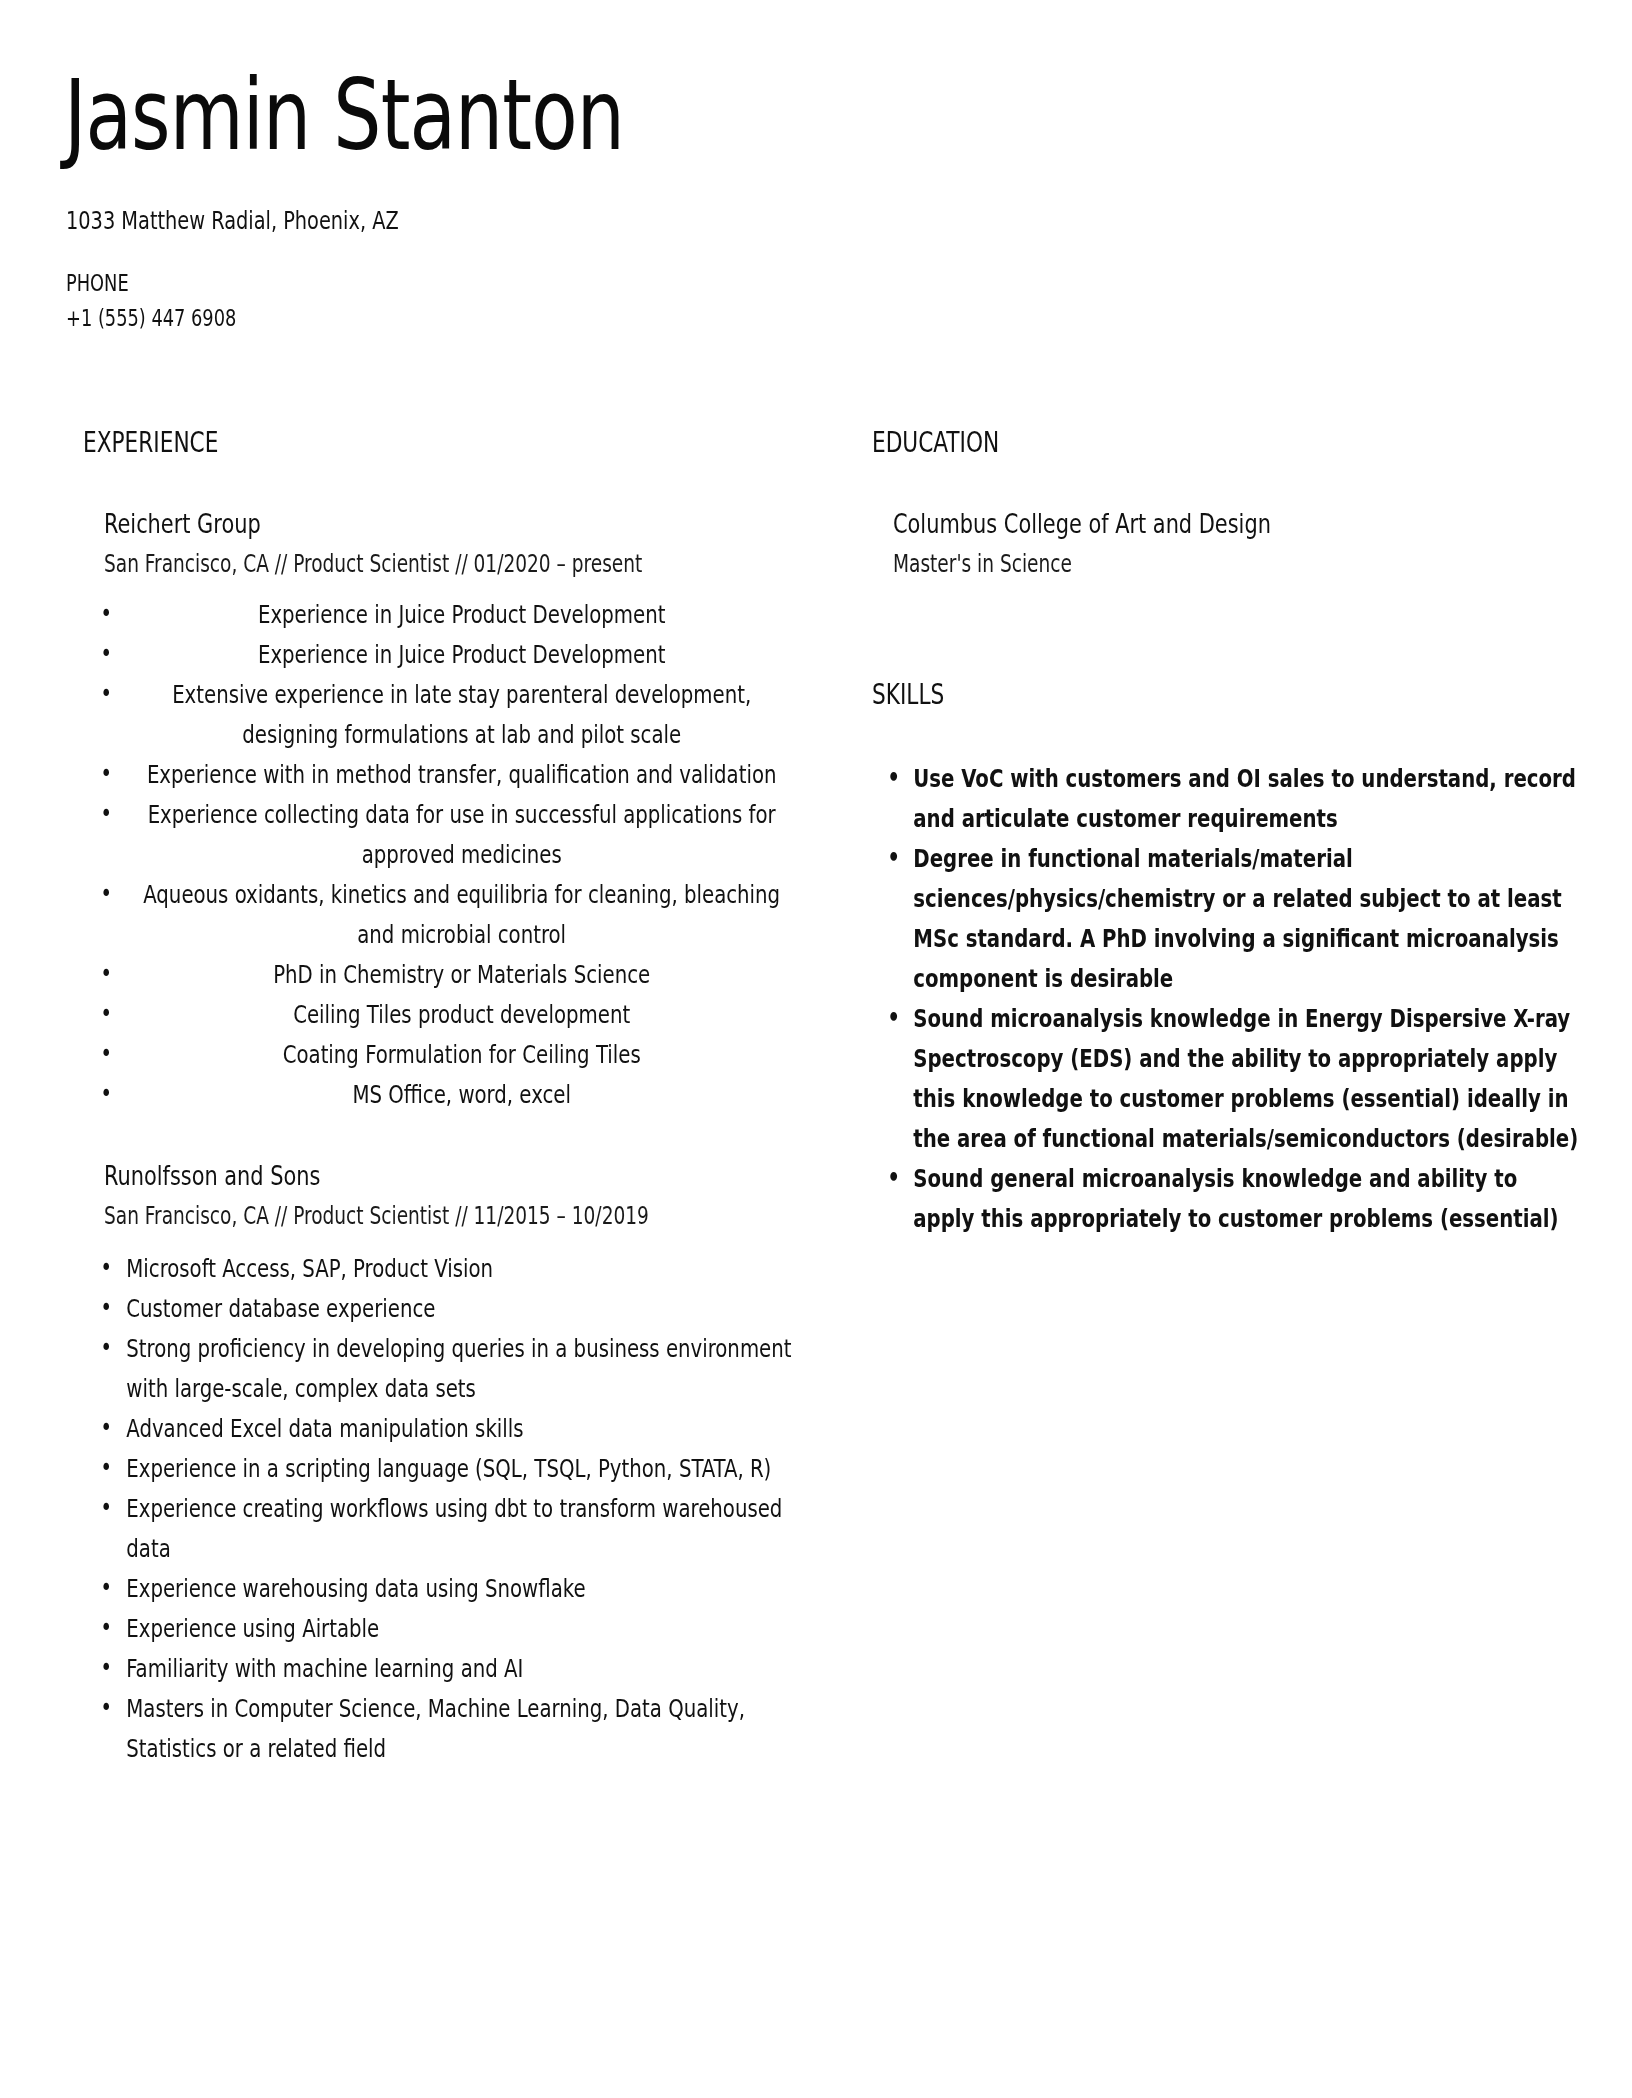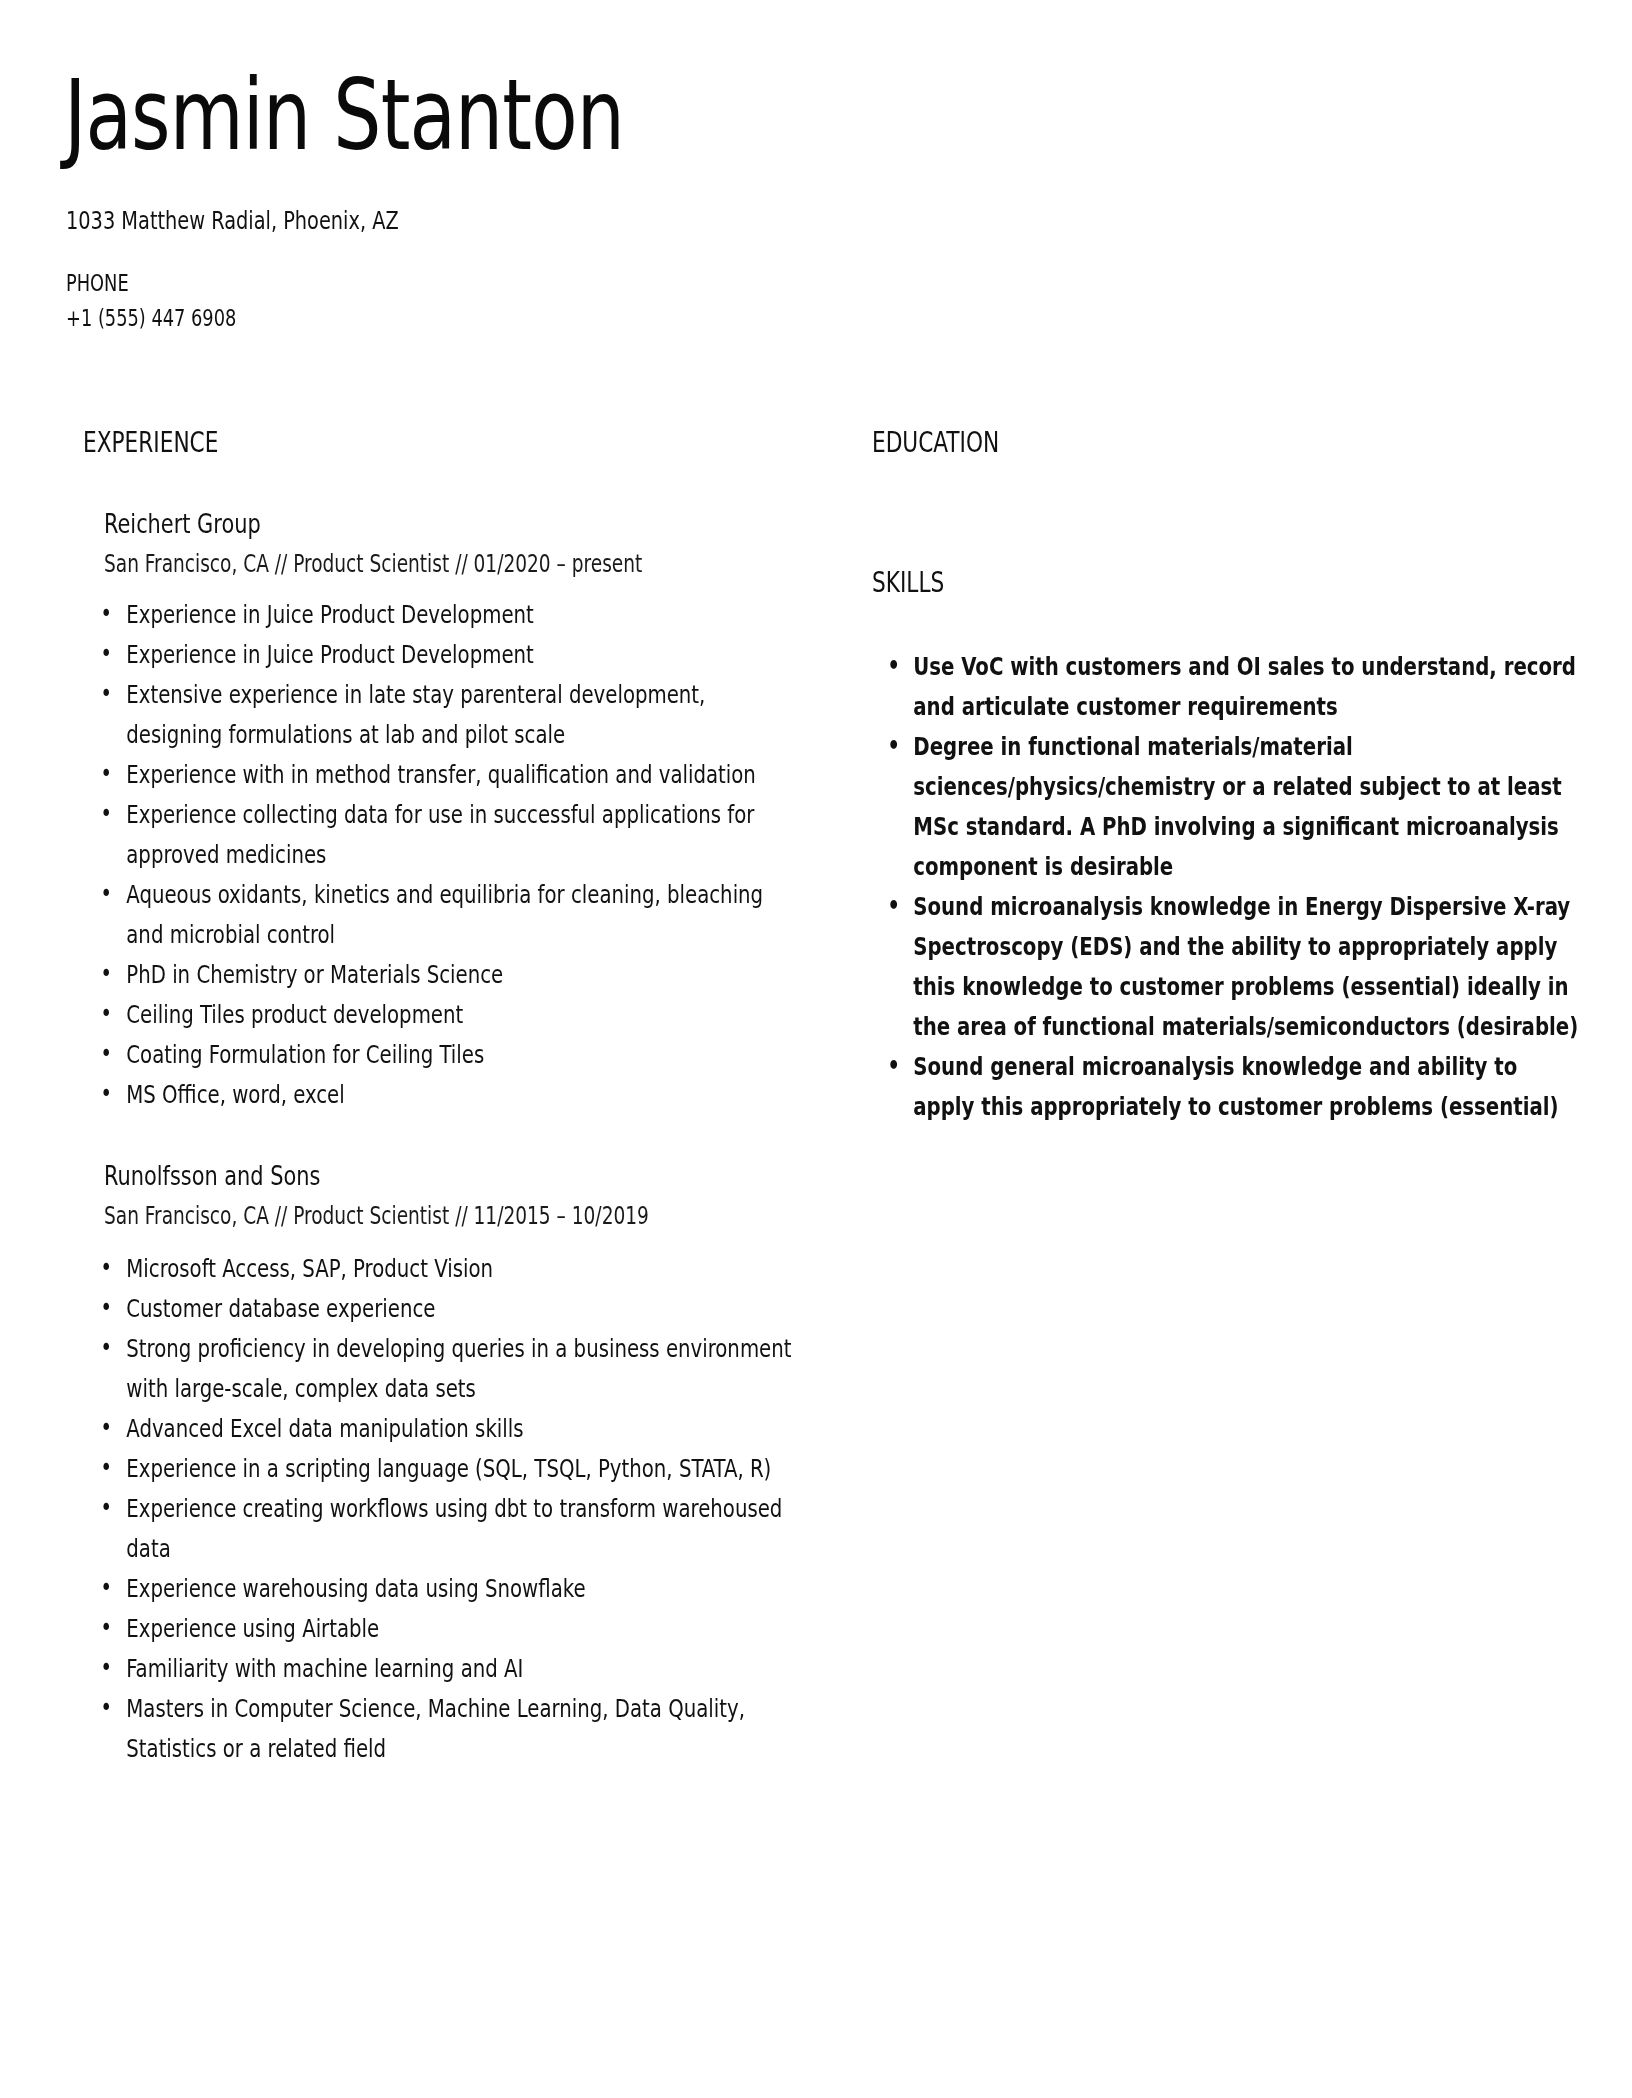--- a/index.html
+++ b/index.html
@@ -28,21 +28,21 @@
 <div id="address">1033 Matthew Radial, Phoenix, AZ</div>
 <div id="phone-label">PHONE</div>
 <div id="phone-value">+1 (555) 447 6908</div>
 
 <div id="left-col" class="col">
   <h2 class="sec-title">EXPERIENCE</h2>
 
   <div class="entry" style="margin-top:42px;">
     <h3 class="entry-title" style="height:42px;">Reichert Group</h3>
     <div class="entry-sub" style="height:44px;">San Francisco, CA // Product Scientist // 01/2020 – present</div>
-    <ul class="bullets" style="margin-left:-19px;">
+    <ul class="bullets" style="margin-left:-19px;text-align:center;">
       <li>Experience in Juice Product Development</li>
       <li>Experience in Juice Product Development</li>
       <li>Extensive experience in late stay parenteral development, designing formulations at lab and pilot scale</li>
       <li>Experience with in method transfer, qualification and validation</li>
       <li>Experience collecting data for use in successful applications for approved medicines</li>
       <li>Aqueous oxidants, kinetics and equilibria for cleaning, bleaching and microbial control</li>
       <li>PhD in Chemistry or Materials Science</li>
       <li>Ceiling Tiles product development</li>
       <li>Coating Formulation for Ceiling Tiles</li>
       <li>MS Office, word, excel</li>
@@ -62,20 +62,24 @@
       <li>Experience warehousing data using Snowflake</li>
       <li>Experience using Airtable</li>
       <li>Familiarity with machine learning and AI</li>
       <li>Masters in Computer Science, Machine Learning, Data Quality, Statistics or a related field</li>
     </ul>
   </div>
 </div>
 
 <div id="right-col" class="col">
   <h2 class="sec-title">EDUCATION</h2>
+  <div class="entry" style="margin-top:42px;">
+    <h3 class="entry-title" style="height:42px;">Columbus College of Art and Design</h3>
+    <div class="entry-sub">Master's in Science</div>
+  </div>
 
   <h2 class="sec-title" style="margin-top:100px;">SKILLS</h2>
   <ul class="bullets" style="margin-top:40px;font-weight:bold;">
     <li>Use VoC with customers and OI sales to understand, record and articulate customer requirements</li>
     <li>Degree in functional materials/material sciences/physics/chemistry or a related subject to at least MSc standard. A PhD involving a significant microanalysis component is desirable</li>
     <li>Sound microanalysis knowledge in Energy Dispersive X-ray Spectroscopy (EDS) and the ability to appropriately apply this knowledge to customer problems (essential) ideally in the area of functional materials/semiconductors (desirable)</li>
     <li>Sound general microanalysis knowledge and ability to apply this appropriately to customer problems (essential)</li>
   </ul>
 </div>
 

